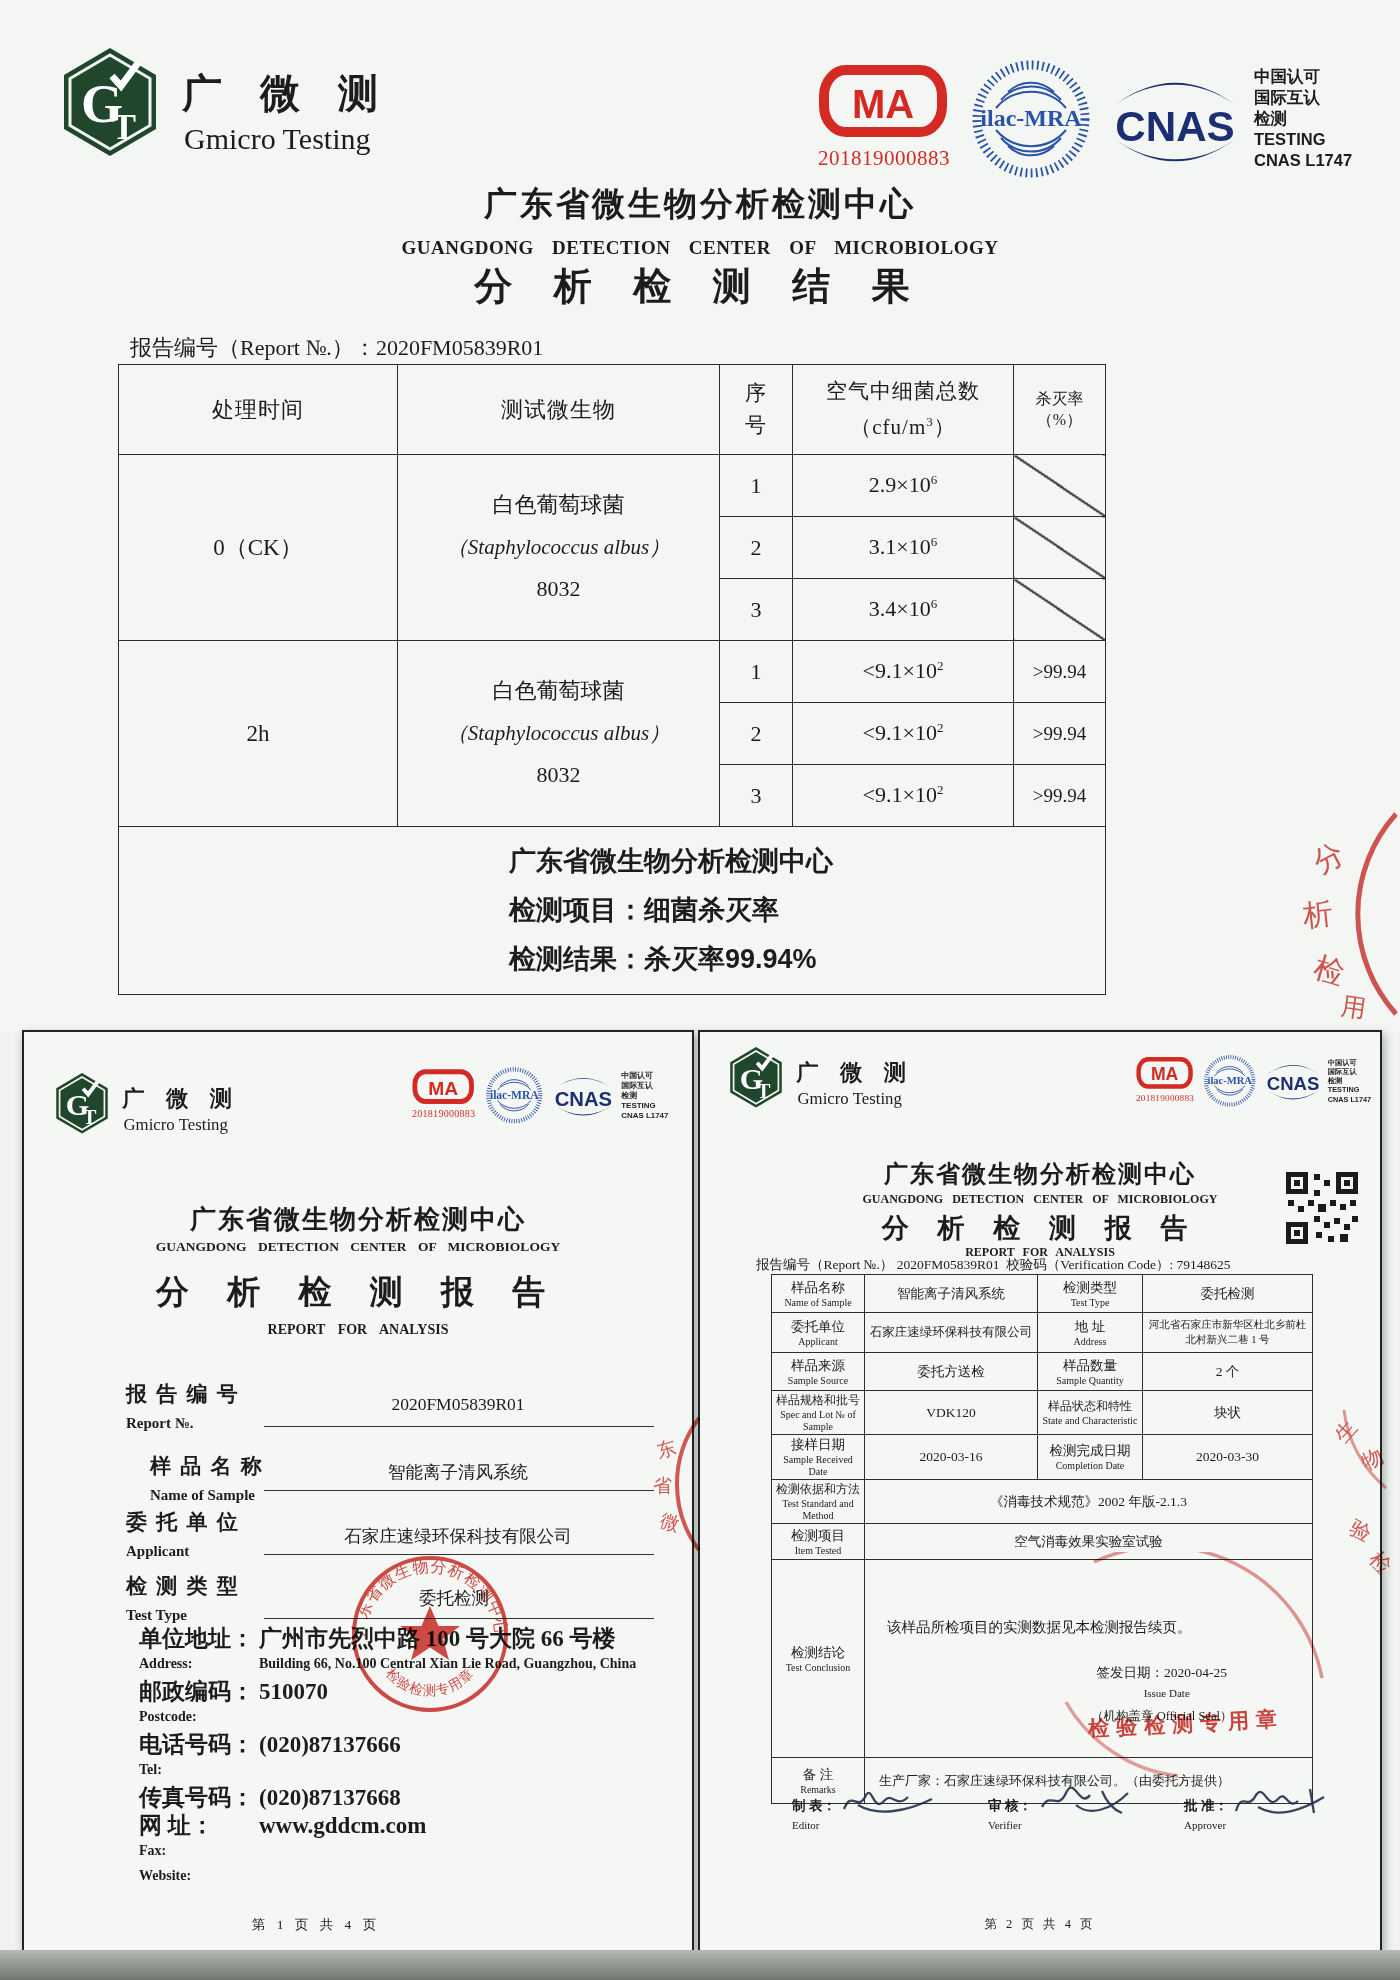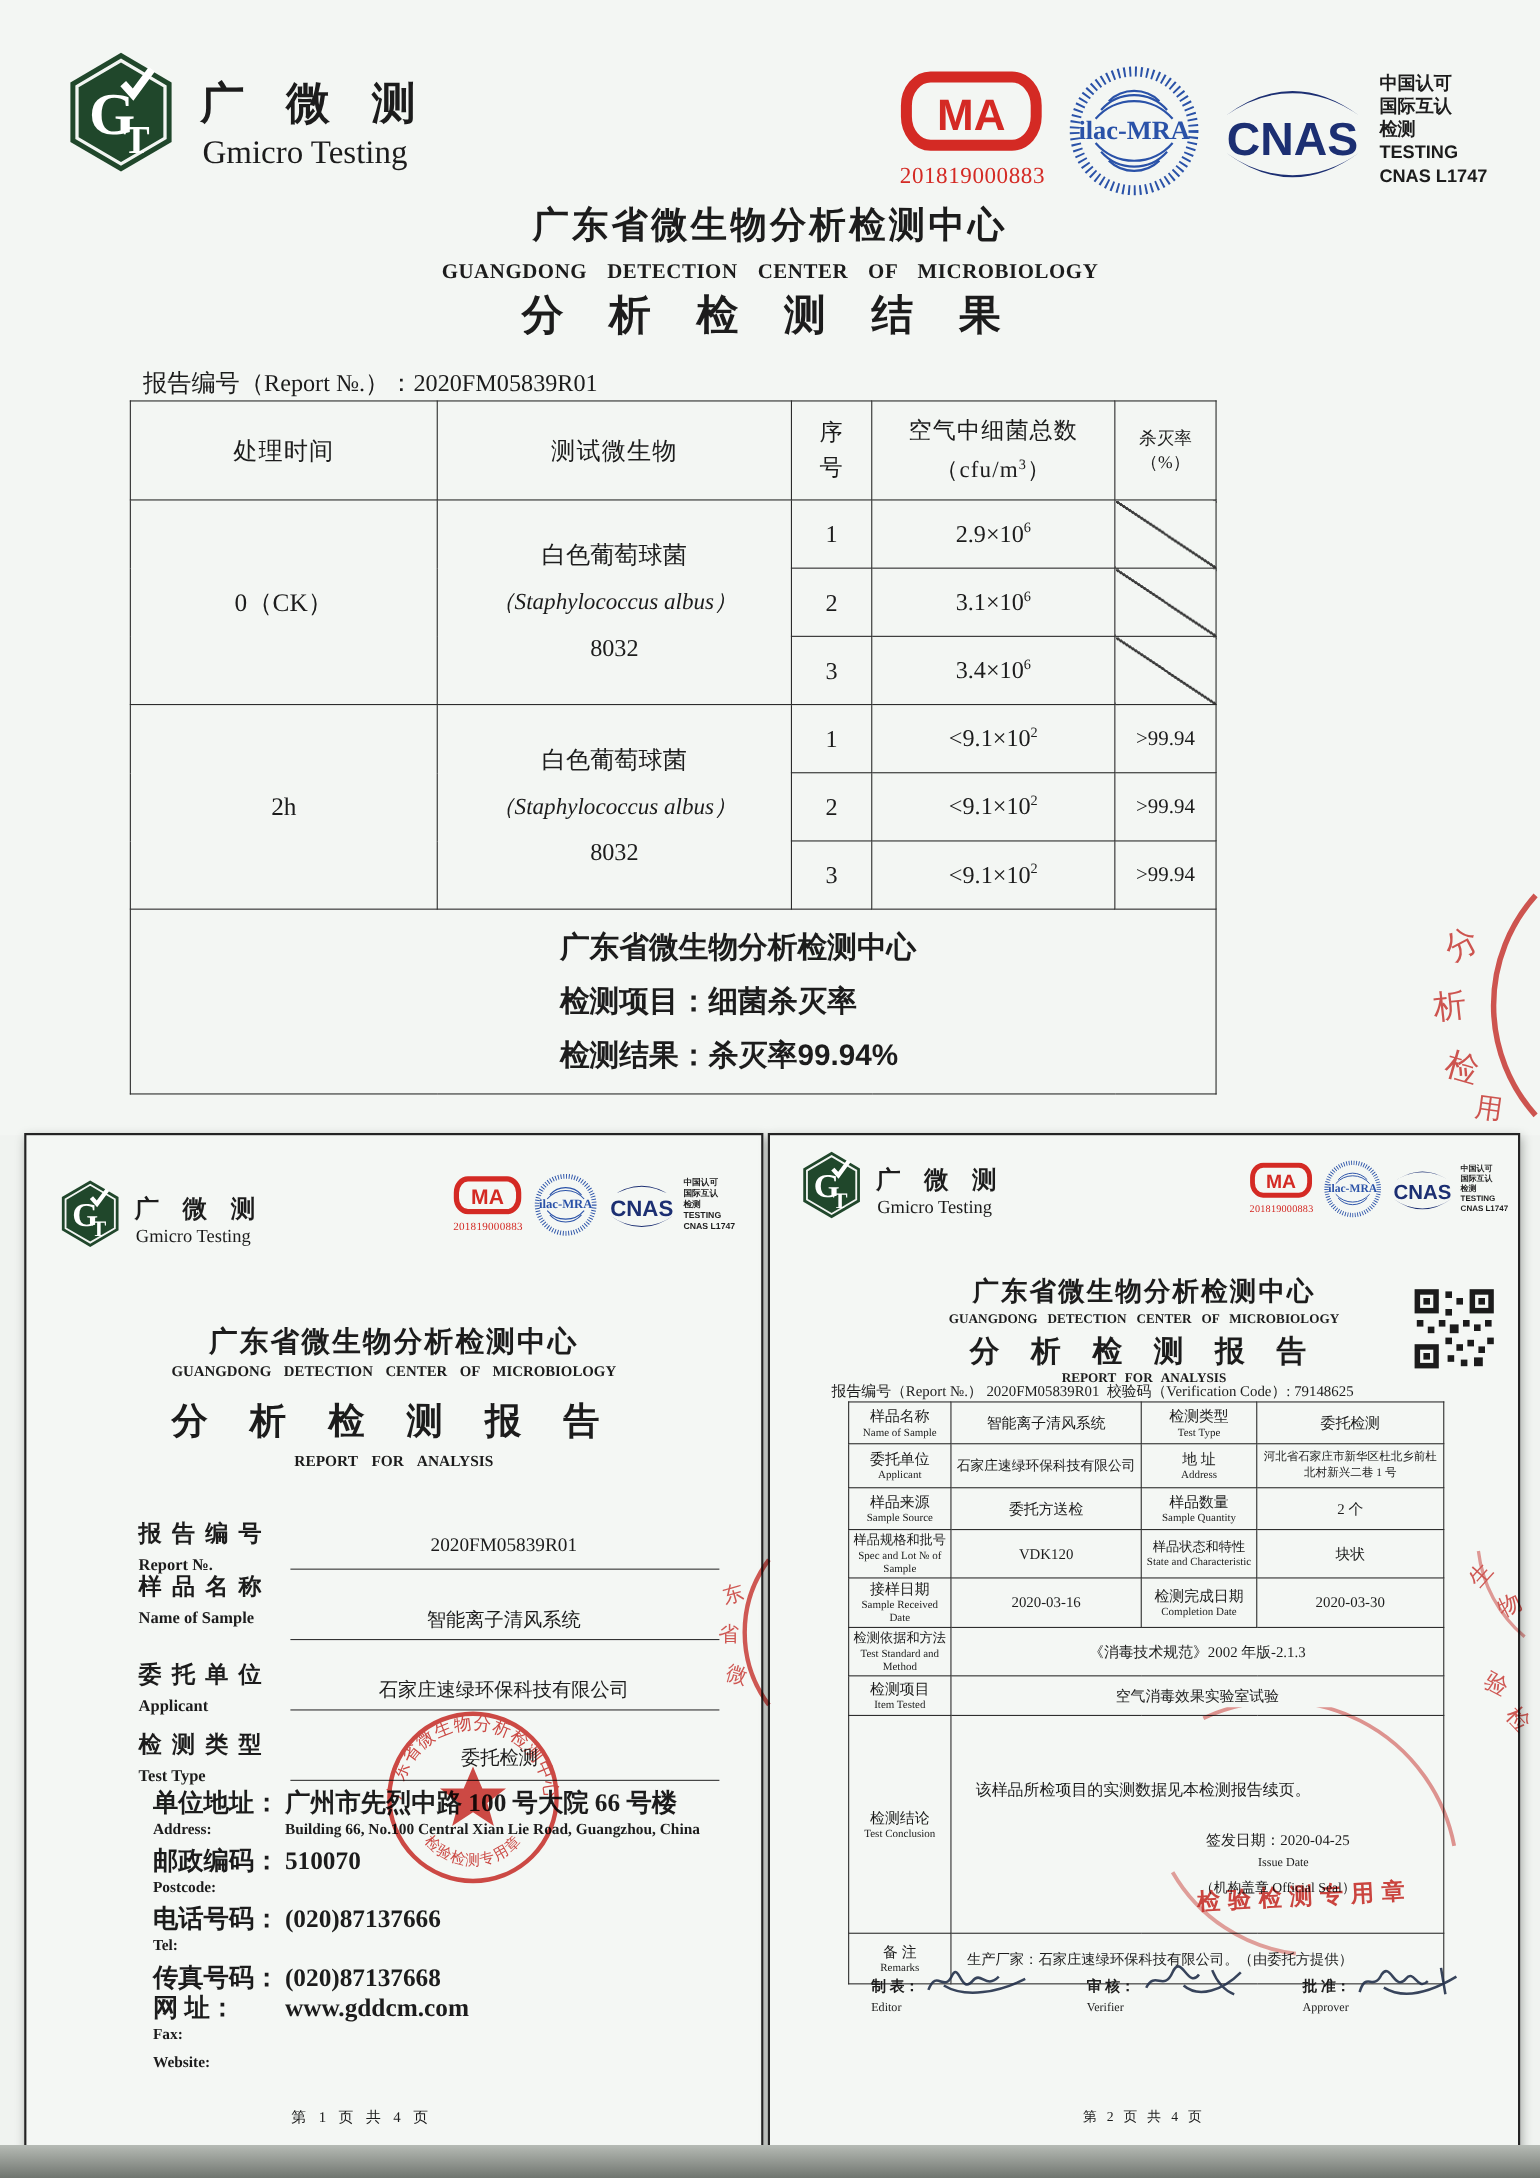--- a/index.html
+++ b/index.html
@@ -59,21 +59,21 @@
   #cv-en2{top:290px;font-size:14px;font-weight:700;word-spacing:9px;}
   .fld{position:absolute;left:102px;}
   .fld .lcn{font-size:21px;font-weight:700;letter-spacing:2px;}
   .fld .len{font-size:15px;font-weight:700;margin-top:7px;}
   .fval{position:absolute;left:240px;width:388px;text-align:center;font-size:17.5px;}
   .fline{position:absolute;left:240px;width:390px;border-bottom:1.6px solid #333;}
   .contact{position:absolute;left:115px;top:594px;width:540px;}
   .contact .crow{line-height:25px;font-size:23px;font-weight:700;white-space:nowrap;}
   .contact .crow.en{font-size:14px;}
   .contact .cl{display:inline-block;min-width:120px;}
-  #cover-footer{position:absolute;left:0;top:884px;width:584px;text-align:center;font-size:13.5px;letter-spacing:4px;margin-left:13px;}
+  #cover-footer{position:absolute;left:0;top:884px;width:584px;text-align:center;font-size:13.5px;letter-spacing:4px;}
   
   #info-page .ctrp{position:absolute;left:0;width:680px;text-align:center;}
   #in-cn1{top:126px;font-size:24px;font-weight:600;letter-spacing:2px;}
   #in-en1{top:160px;font-size:12px;font-weight:700;word-spacing:6px;}
   #in-cn2{top:178px;font-size:27px;font-weight:700;letter-spacing:11px;}
   #in-en2{top:213px;font-size:12px;font-weight:700;word-spacing:5px;}
   #in-repline{position:absolute;left:56px;top:224px;font-size:13.5px;white-space:nowrap;}
   #itable{position:absolute;left:71px;top:242px;border-collapse:collapse;table-layout:fixed;}
   #itable td{border:1.4px solid #2e2e2e;text-align:center;vertical-align:middle;padding:1px 2px;}
   #itable .lab .cn{font-size:13.5px;}
@@ -282,21 +282,21 @@
     <div class="ctrp" id="cv-cn2">分 析 检 测 报 告</div>
     <div class="ctrp" id="cv-en2">REPORT FOR ANALYSIS</div>
 
     <div class="fld" style="top:348px;">
       <div class="lcn">报 告 编 号</div>
       <div class="len">Report №.</div>
     </div>
     <div class="fval" style="top:362px;">2020FM05839R01</div>
     <div class="fline" style="top:394px;"></div>
 
-    <div class="fld" style="top:396px;">
+    <div class="fld" style="top:420px;margin-left:24px;">
       <div class="lcn">样 品 名 称</div>
       <div class="len">Name of Sample</div>
     </div>
     <div class="fval" style="top:428px;">智能离子清风系统</div>
     <div class="fline" style="top:458px;"></div>
 
     <div class="fld" style="top:476px;">
       <div class="lcn">委 托 单 位</div>
       <div class="len">Applicant</div>
     </div>

